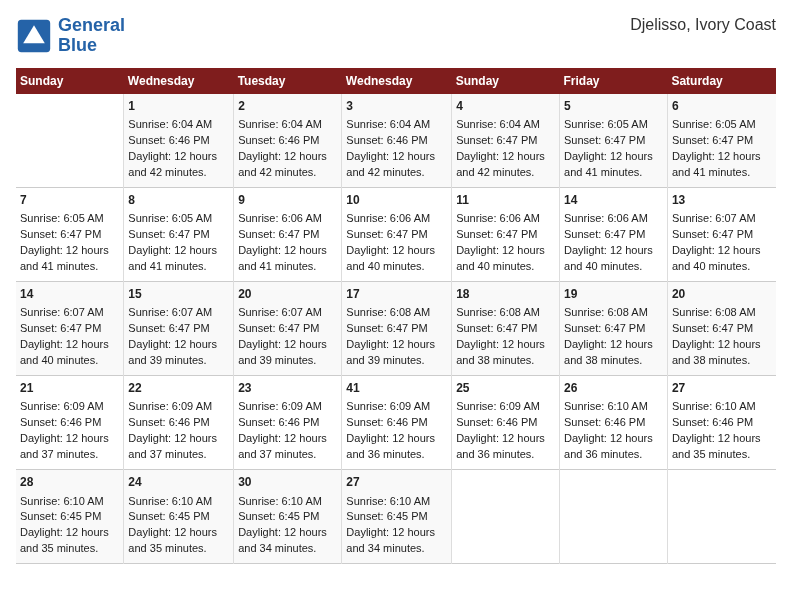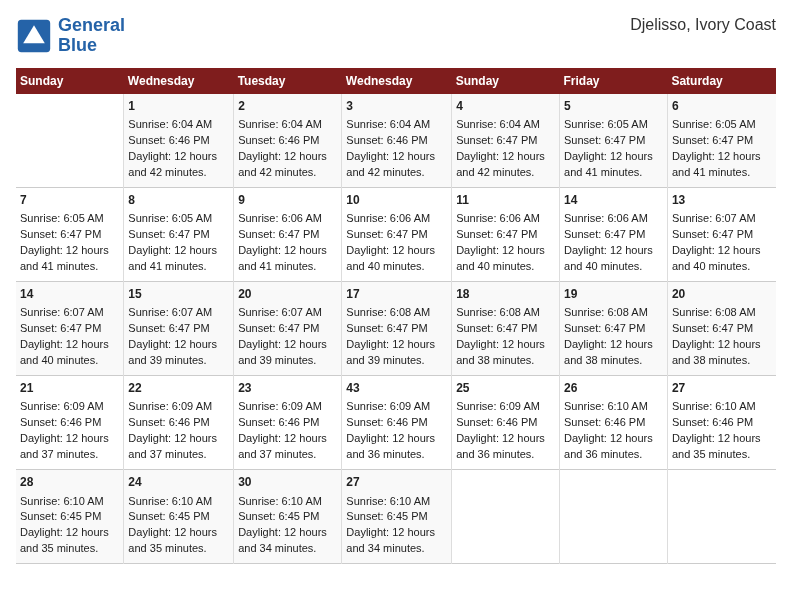--- a/index.html
+++ b/index.html
@@ -146,21 +146,21 @@
         <td><span class="day-num">20</span><span>Sunrise: 6:07 AM</span><br><span>Sunset: 6:47 PM</span><br><span>Daylight: 12 hours and 39 minutes.</span></td>
         <td><span class="day-num">17</span><span>Sunrise: 6:08 AM</span><br><span>Sunset: 6:47 PM</span><br><span>Daylight: 12 hours and 39 minutes.</span></td>
         <td><span class="day-num">18</span><span>Sunrise: 6:08 AM</span><br><span>Sunset: 6:47 PM</span><br><span>Daylight: 12 hours and 38 minutes.</span></td>
         <td><span class="day-num">19</span><span>Sunrise: 6:08 AM</span><br><span>Sunset: 6:47 PM</span><br><span>Daylight: 12 hours and 38 minutes.</span></td>
         <td><span class="day-num">20</span><span>Sunrise: 6:08 AM</span><br><span>Sunset: 6:47 PM</span><br><span>Daylight: 12 hours and 38 minutes.</span></td>
       </tr>
       <tr>
         <td><span class="day-num">21</span><span>Sunrise: 6:09 AM</span><br><span>Sunset: 6:46 PM</span><br><span>Daylight: 12 hours and 37 minutes.</span></td>
         <td><span class="day-num">22</span><span>Sunrise: 6:09 AM</span><br><span>Sunset: 6:46 PM</span><br><span>Daylight: 12 hours and 37 minutes.</span></td>
         <td><span class="day-num">23</span><span>Sunrise: 6:09 AM</span><br><span>Sunset: 6:46 PM</span><br><span>Daylight: 12 hours and 37 minutes.</span></td>
-        <td><span class="day-num">43</span><span>Sunrise: 6:09 AM</span><br><span>Sunset: 6:46 PM</span><br><span>Daylight: 12 hours and 36 minutes.</span></td>
+        <td><span class="day-num">41</span><span>Sunrise: 6:09 AM</span><br><span>Sunset: 6:46 PM</span><br><span>Daylight: 12 hours and 36 minutes.</span></td>
         <td><span class="day-num">25</span><span>Sunrise: 6:09 AM</span><br><span>Sunset: 6:46 PM</span><br><span>Daylight: 12 hours and 36 minutes.</span></td>
         <td><span class="day-num">26</span><span>Sunrise: 6:10 AM</span><br><span>Sunset: 6:46 PM</span><br><span>Daylight: 12 hours and 36 minutes.</span></td>
         <td><span class="day-num">27</span><span>Sunrise: 6:10 AM</span><br><span>Sunset: 6:46 PM</span><br><span>Daylight: 12 hours and 35 minutes.</span></td>
       </tr>
       <tr>
         <td><span class="day-num">28</span><span>Sunrise: 6:10 AM</span><br><span>Sunset: 6:45 PM</span><br><span>Daylight: 12 hours and 35 minutes.</span></td>
         <td><span class="day-num">24</span><span>Sunrise: 6:10 AM</span><br><span>Sunset: 6:45 PM</span><br><span>Daylight: 12 hours and 35 minutes.</span></td>
         <td><span class="day-num">30</span><span>Sunrise: 6:10 AM</span><br><span>Sunset: 6:45 PM</span><br><span>Daylight: 12 hours and 34 minutes.</span></td>
         <td><span class="day-num">27</span><span>Sunrise: 6:10 AM</span><br><span>Sunset: 6:45 PM</span><br><span>Daylight: 12 hours and 34 minutes.</span></td>
         <td class="empty-cell">&nbsp;</td>

